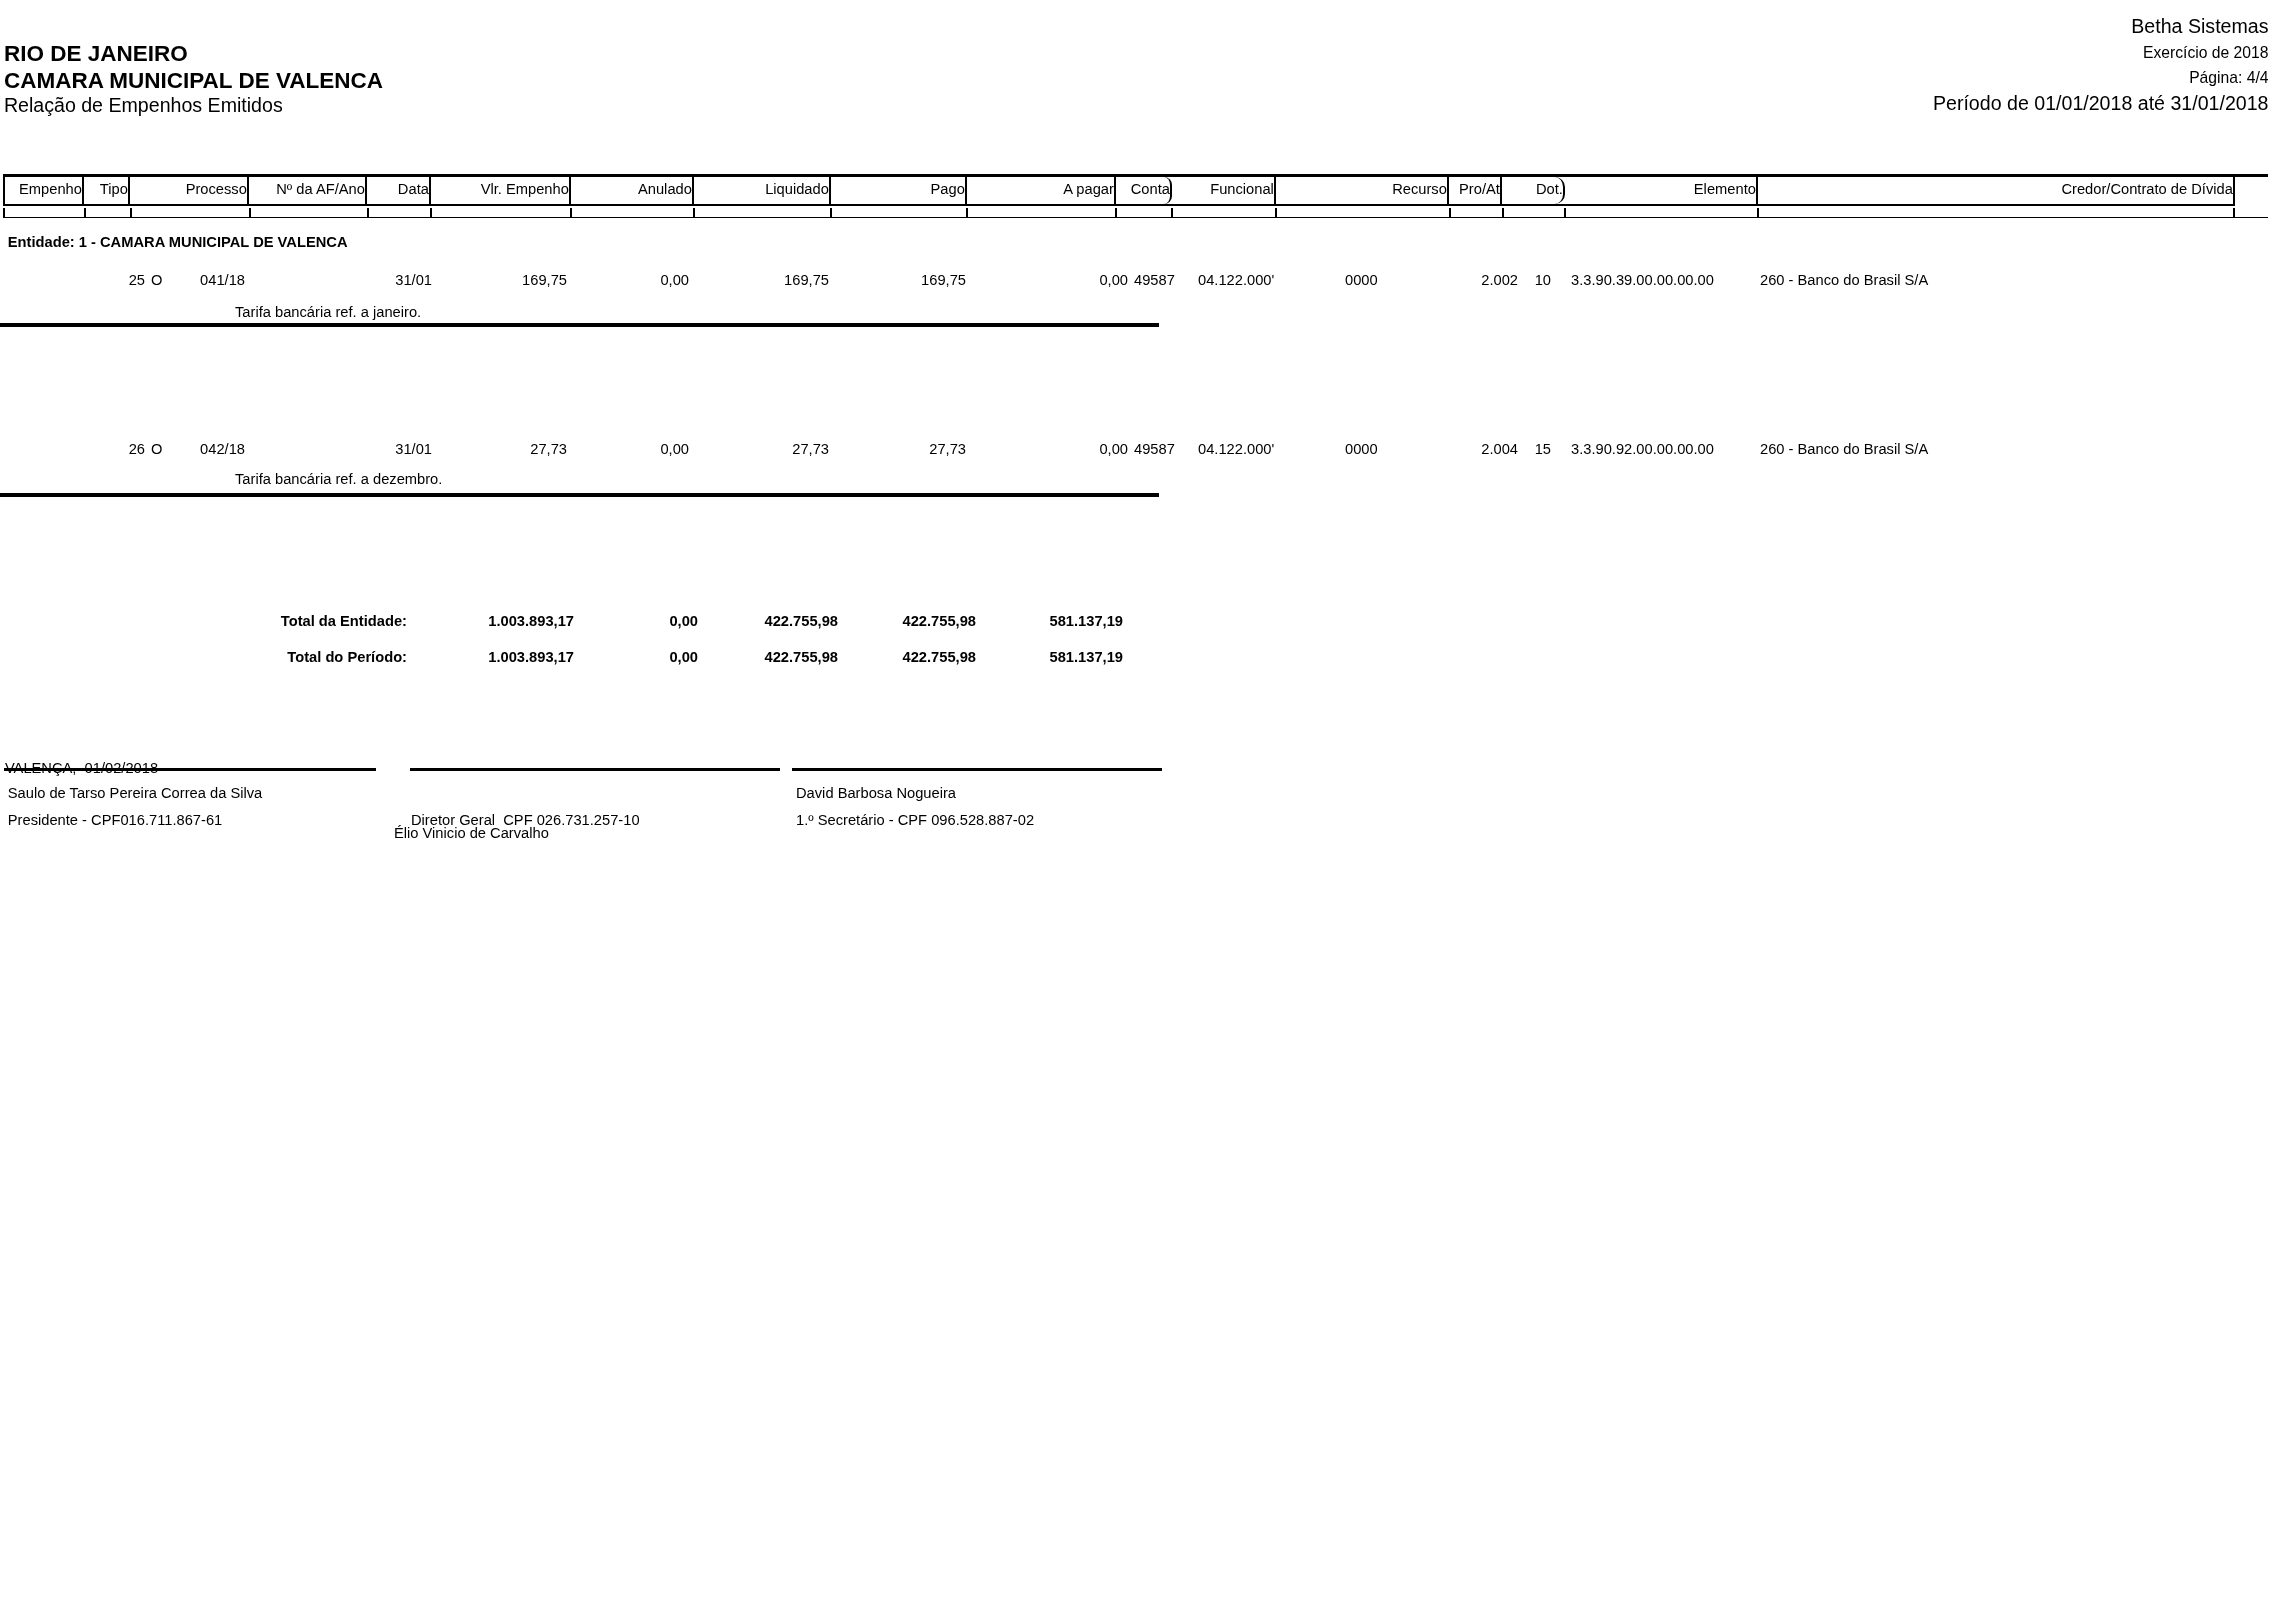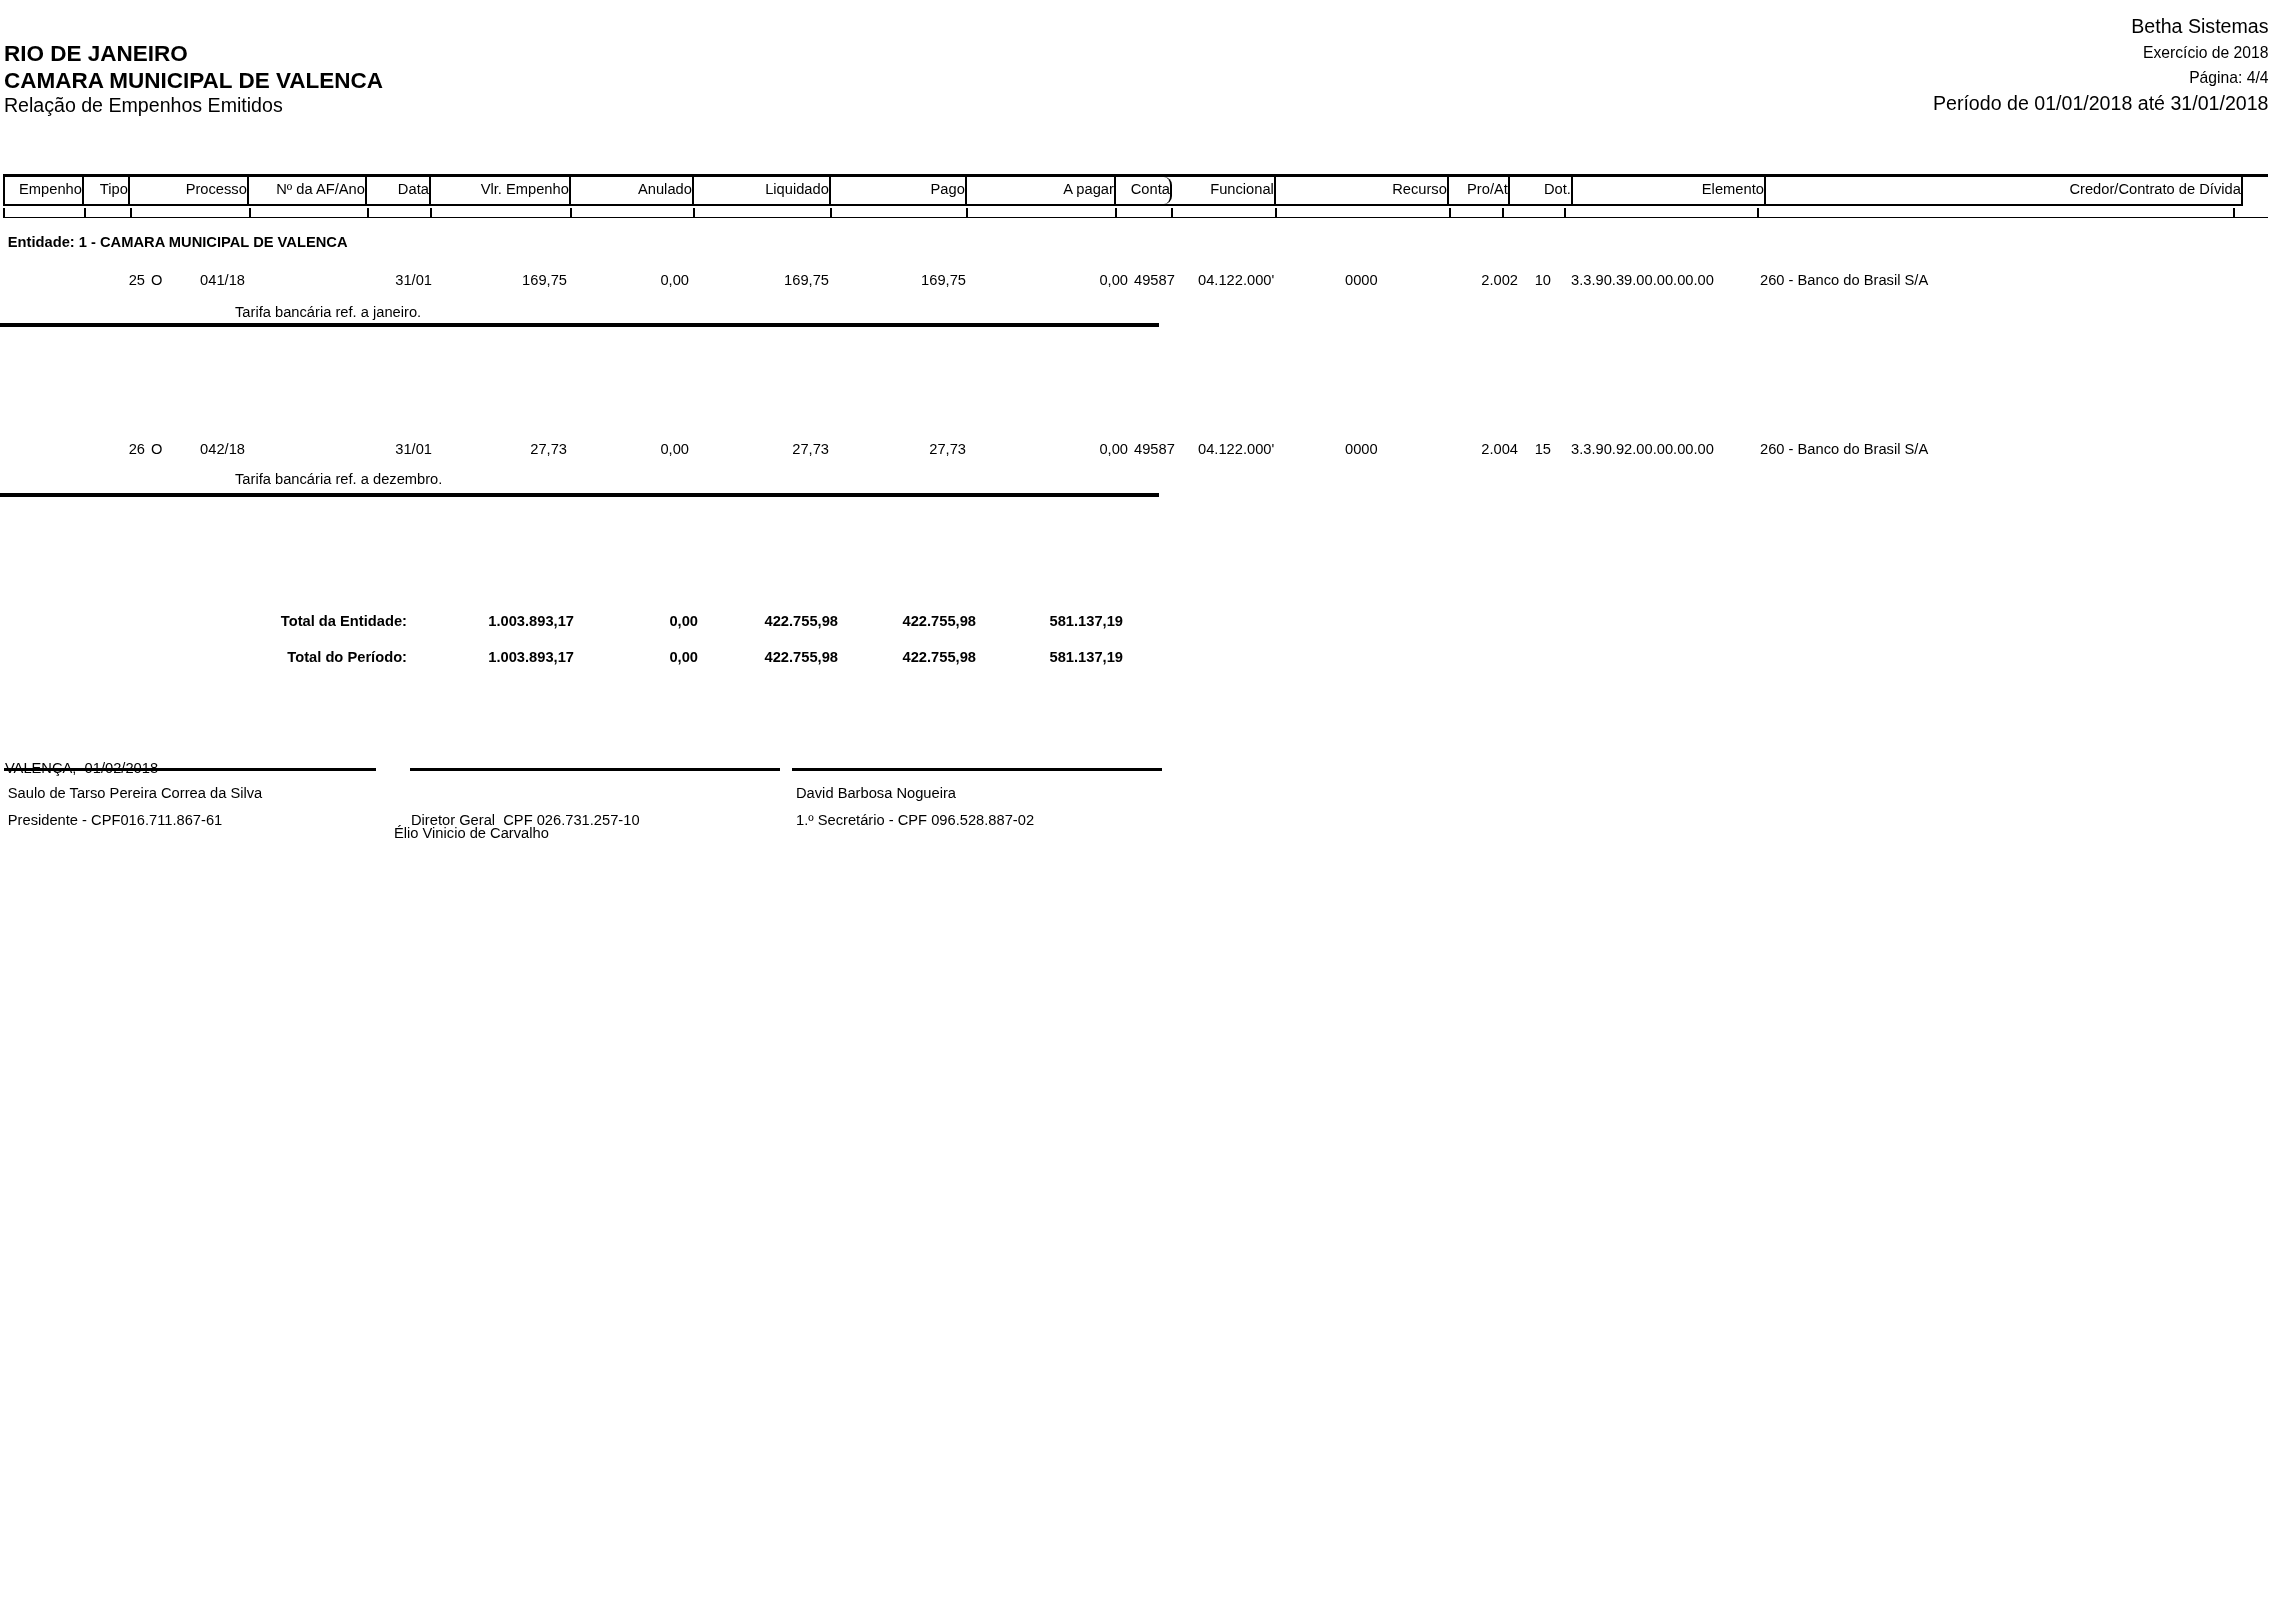--- a/index.html
+++ b/index.html
@@ -58,22 +58,22 @@
     <div class="th" style="width:118px;">Nº da AF/Ano</div>
     <div class="th" style="width:64px;">Data</div>
     <div class="th" style="width:140px;">Vlr. Empenho</div>
     <div class="th" style="width:123px;">Anulado</div>
     <div class="th" style="width:137px;">Liquidado</div>
     <div class="th" style="width:136px;">Pago</div>
     <div class="th" style="width:149px;padding-left:48px;">A pagar</div>
     <div class="th" style="width:56px;border-radius:8px;">Conta</div>
     <div class="th" style="width:104px;">Funcional</div>
     <div class="th" style="width:173px;">Recurso</div>
-    <div class="th" style="width:61px;">Pro/At</div>
-    <div class="th" style="width:63px;">Dot.</div>
+    <div class="th" style="width:53px;">Pro/At</div>
+    <div class="th" style="width:63px;border-radius:10px;">Dot.</div>
     <div class="th" style="width:193px;">Elemento</div>
     <div class="th" style="width:477px;">Credor/Contrato de Dívida</div>
   </div>
   <div id="ticks">
       <div class="tick" style="left: 2.9px;"></div>
       <div class="tick" style="left: 84px;"></div>
       <div class="tick" style="left: 130px;"></div>
       <div class="tick" style="left: 249px;"></div>
       <div class="tick" style="left: 367px;"></div>
       <div class="tick" style="left: 430px;"></div>

